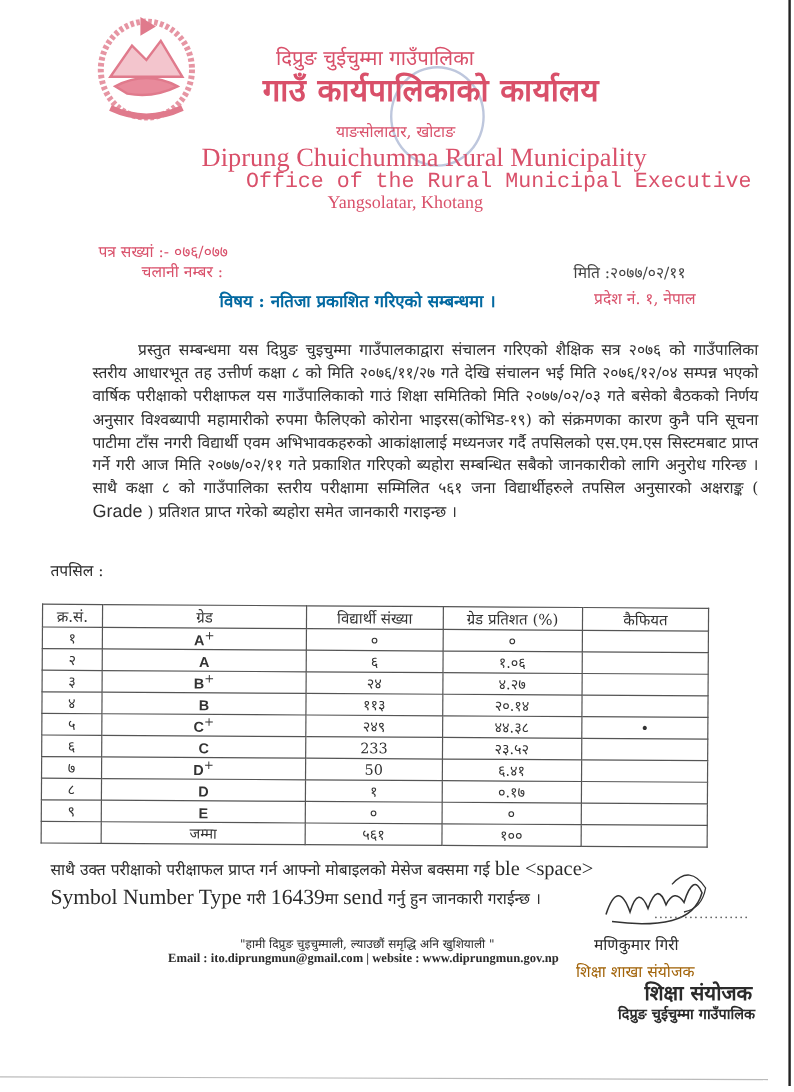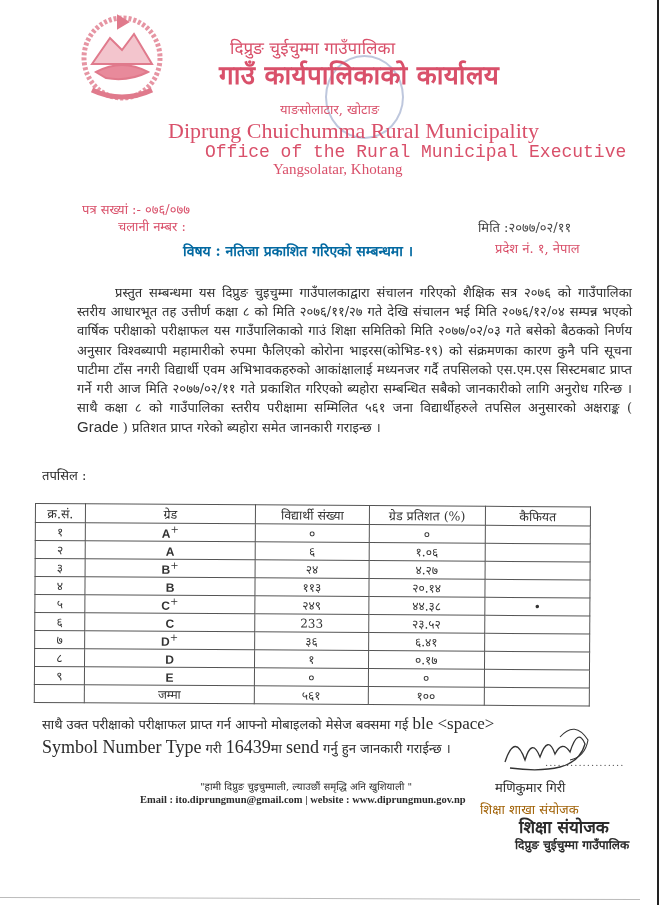--- a/index.html
+++ b/index.html
@@ -68,21 +68,21 @@
     .sms-line2 { left: 42px; top: 737px; font-size: 13px; }
     .sms-line2 .eng { font-size: 18px; }
 
     .motto { left: 200px; top: 779px; font-size: 10px; }
     .contact { left: 140px; top: 794px; font-size: 10.5px; font-weight: bold; font-family: "Liberation Serif", serif; }
 
     .signature { position: absolute; left: 500px; top: 722px; width: 95px; height: 55px; }
     .sig-dots { left: 545px; top: 757px; font-size: 10px; color: #555; letter-spacing: 1px; }
     .signer-name { left: 495px; top: 778px; font-size: 13px; }
     .signer-title { left: 480px; top: 800px; font-size: 13px; color: #a16207; }
-    .stamp-title { left: 519px; top: 815px; font-size: 17px; font-weight: bold; }
+    .stamp-title { left: 537px; top: 815px; font-size: 17px; font-weight: bold; }
     .stamp-org { left: 515px; top: 836px; font-size: 12px; font-weight: bold; }
   </style>
 </head>
 <body>
 
 <div class="right-border"></div>
 <div class="bottom-line"></div>
 
 <svg class="emblem" viewBox="0 0 88 95">
   <g fill="none" stroke="#e07a8c" stroke-width="2">
@@ -167,21 +167,21 @@
       <tr>
         <td>६</td>
         <td><span class="grade-letter">C</span><sup></sup></td>
         <td>233</td>
         <td>२३.५२</td>
         <td></td>
       </tr>
       <tr>
         <td>७</td>
         <td><span class="grade-letter">D</span><sup>+</sup></td>
-        <td>३६</td>
+        <td>50</td>
         <td>६.४१</td>
         <td></td>
       </tr>
       <tr>
         <td>८</td>
         <td><span class="grade-letter">D</span><sup></sup></td>
         <td>१</td>
         <td>०.१७</td>
         <td></td>
       </tr>

